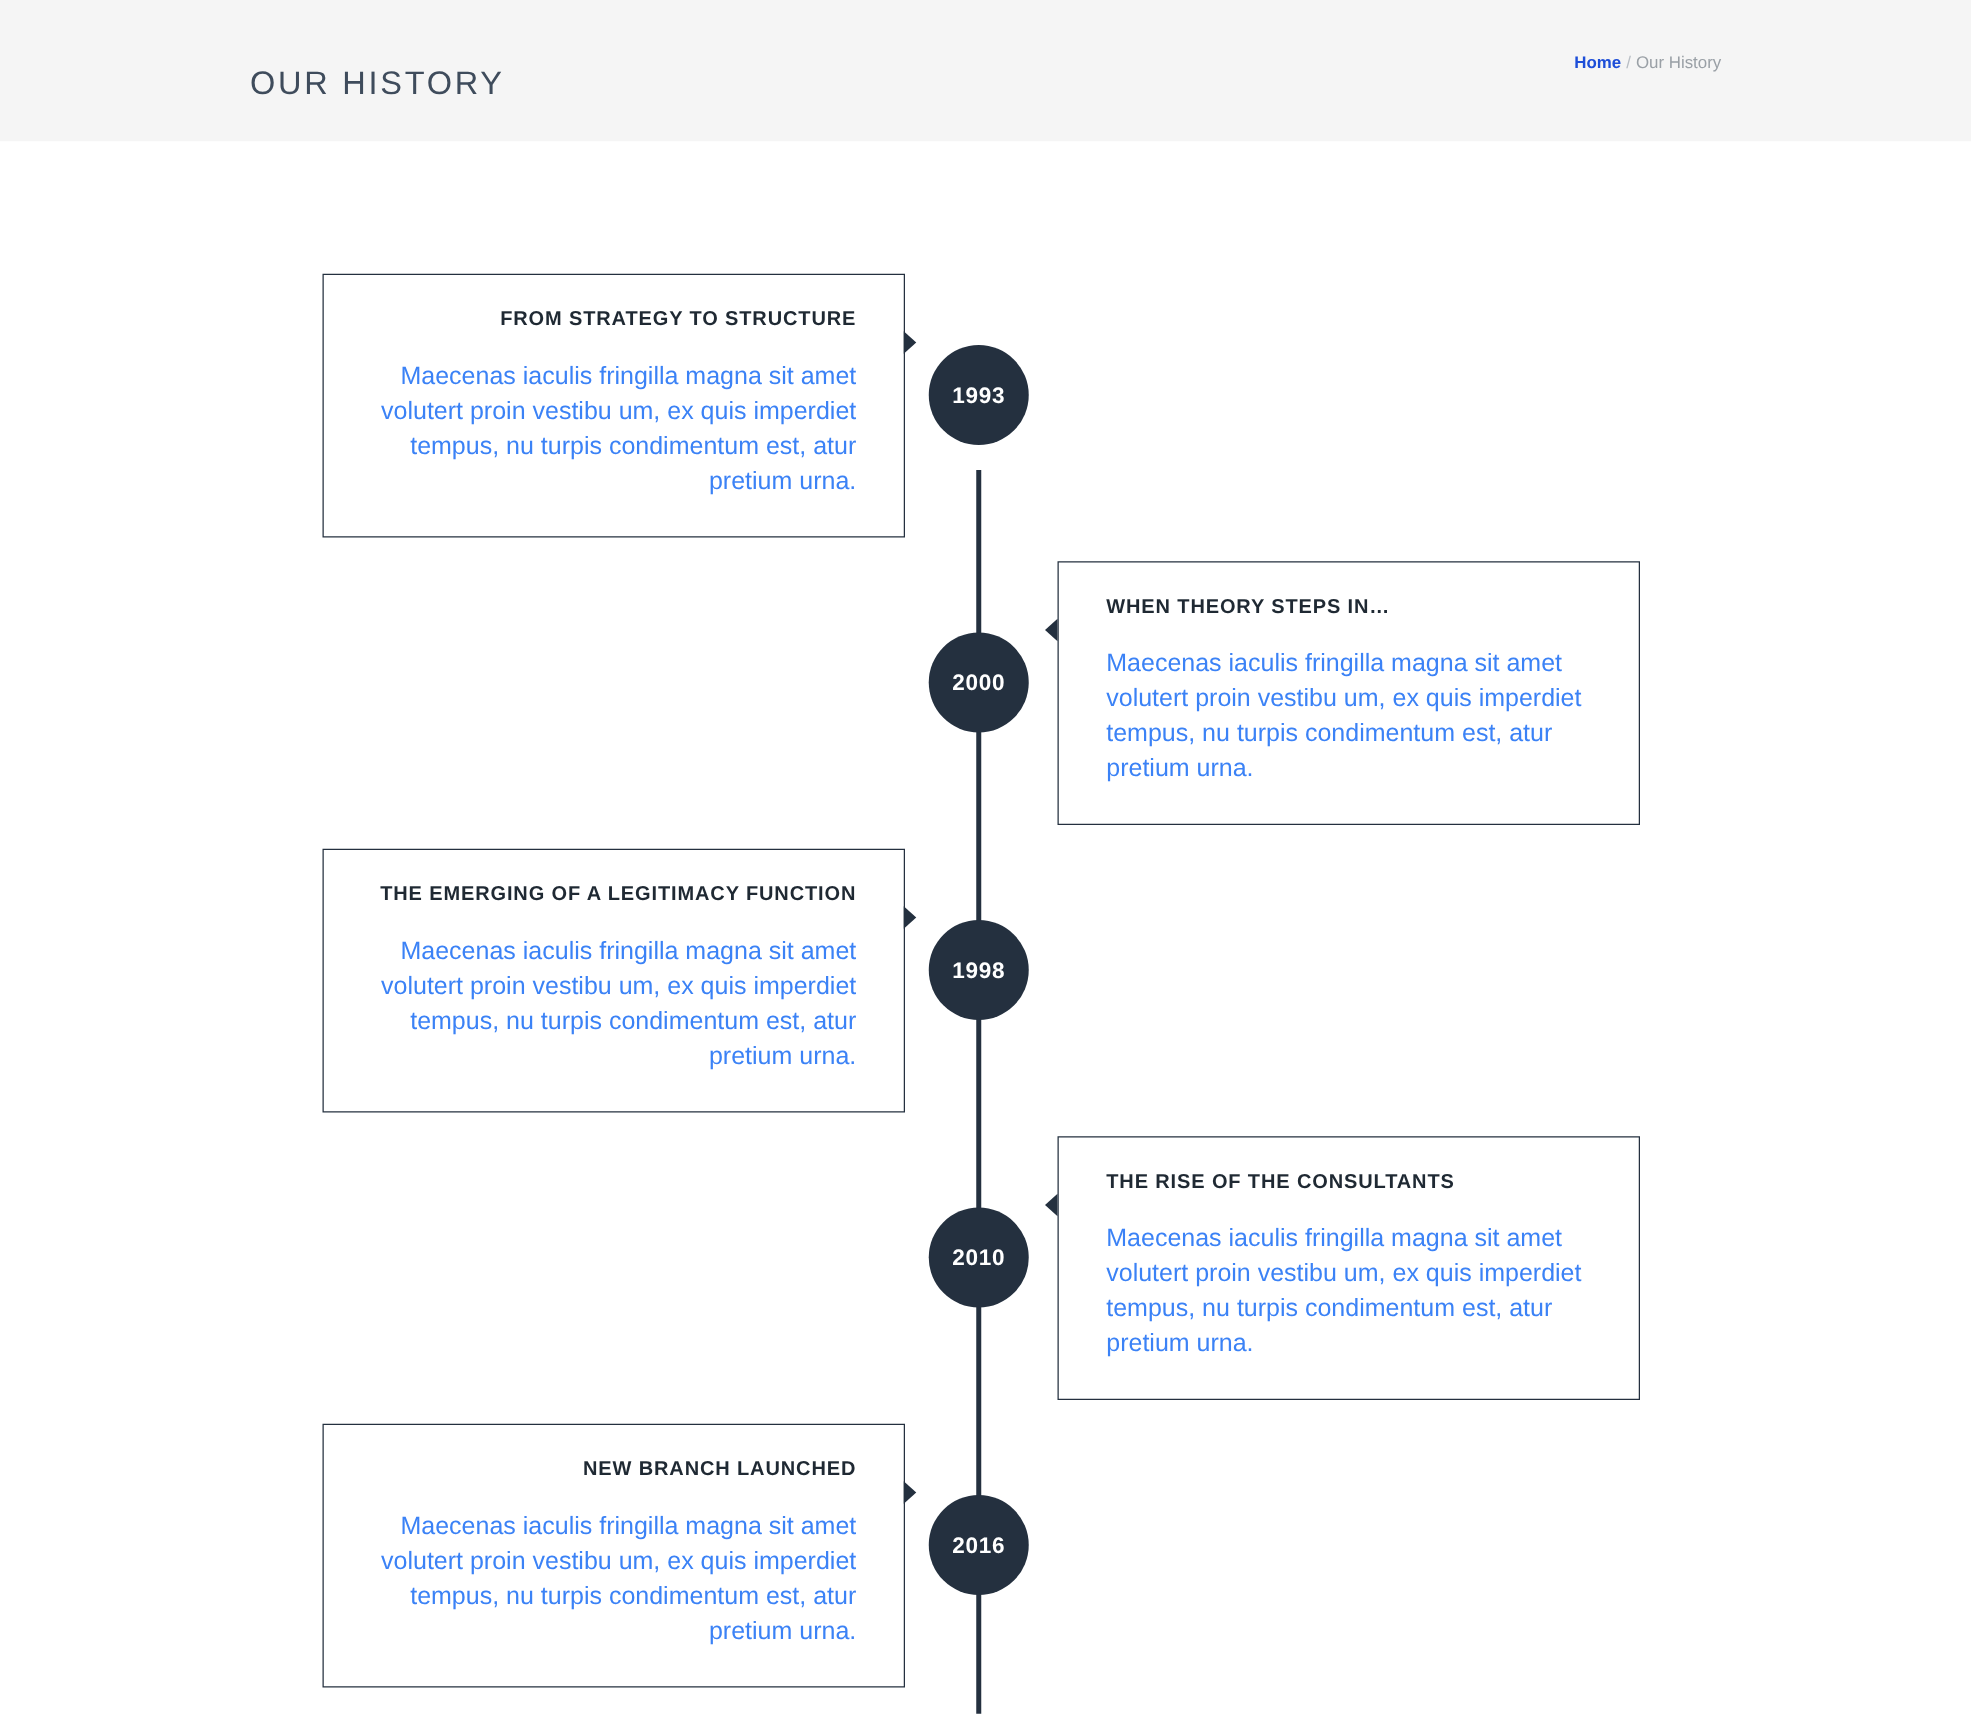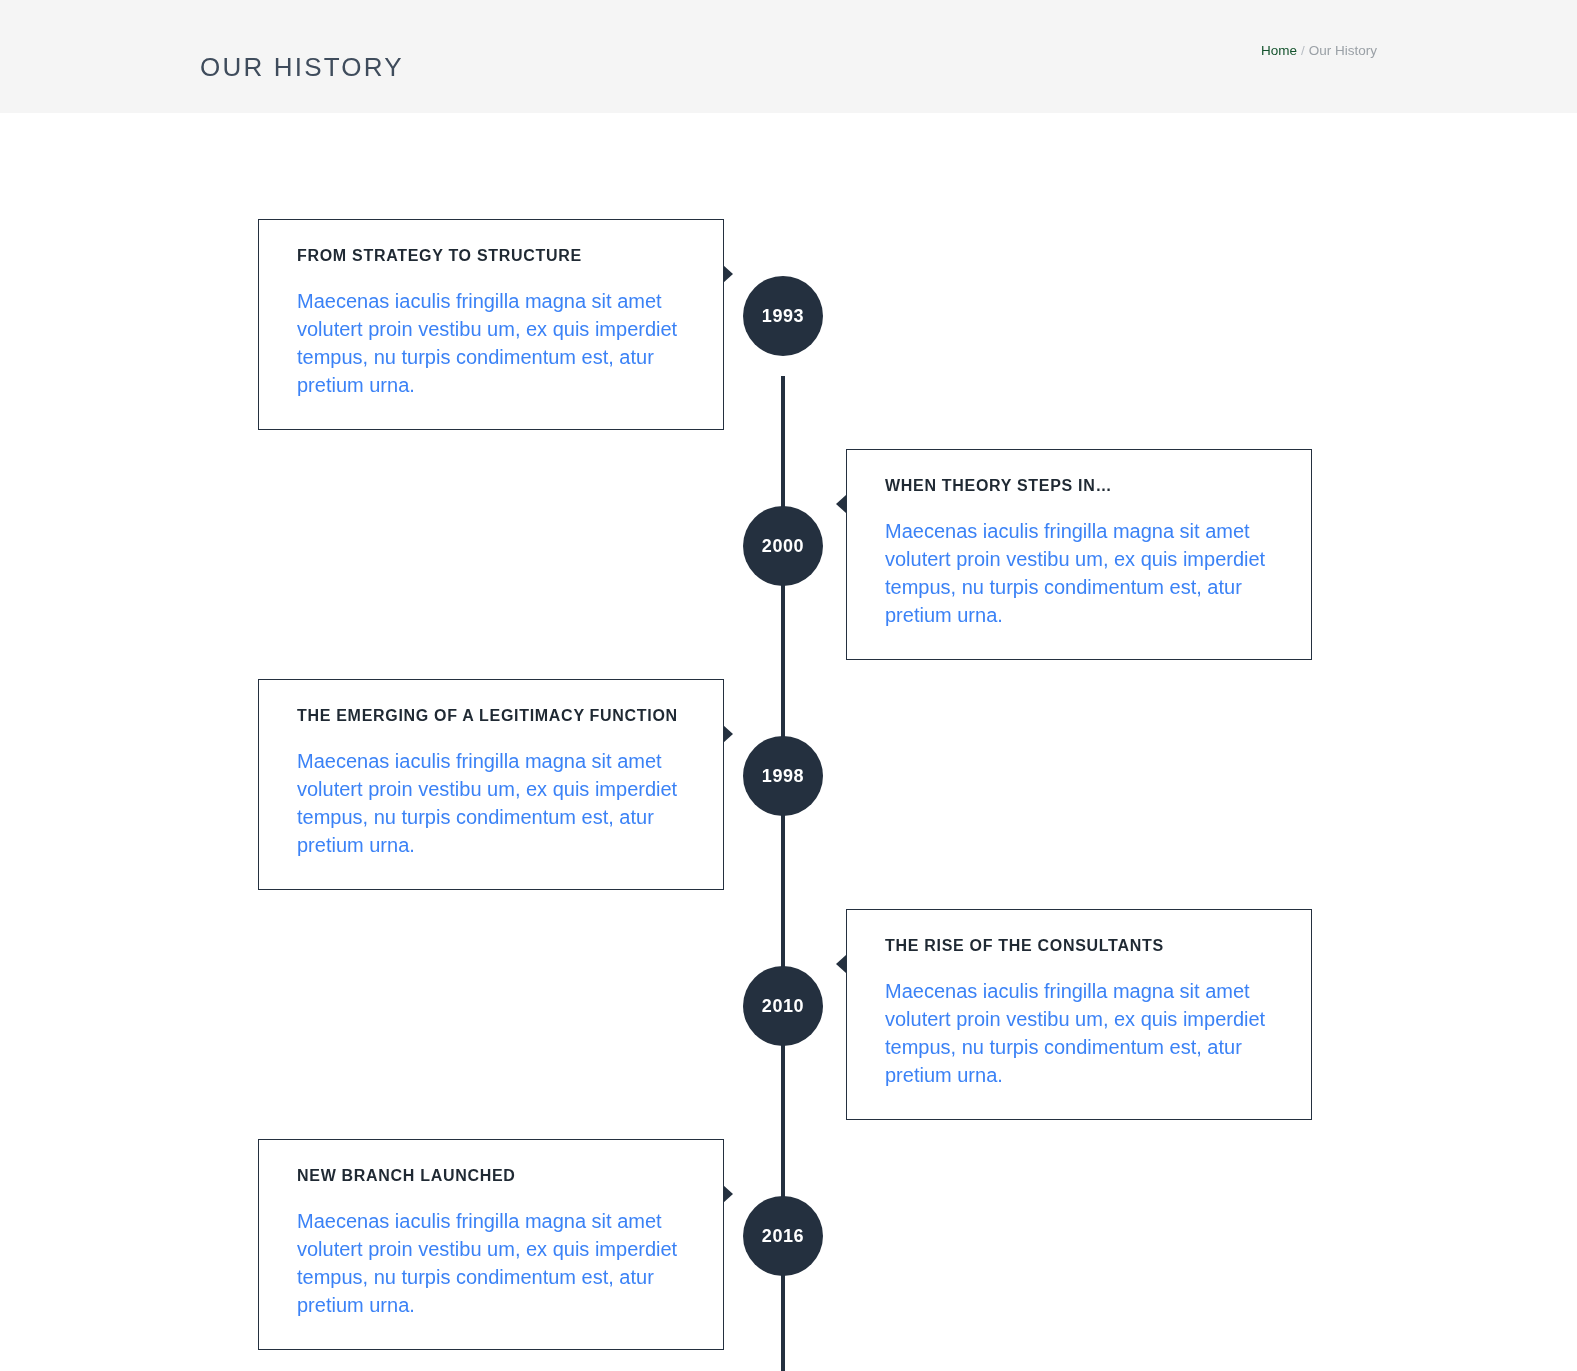--- a/index.html
+++ b/index.html
@@ -44,22 +44,22 @@
   .breadcrumb {
     position: absolute;
     right: 200px;
     top: 50px;
     transform: translateY(-50%);
     font-size: 13.5px;
     white-space: nowrap;
     color: #9aa0a6;
   }
   .breadcrumb .crumb-home {
-    color: #14532d;
-    font-weight: 400;
+    color: #1d4ed8;
+    font-weight: 700;
     text-decoration: none;
   }
   .breadcrumb .crumb-sep {
     color: #b9bec4;
     margin: 0 4px;
   }
   .breadcrumb .crumb-current {
     color: #9aa0a6;
     font-weight: 400;
   }
@@ -116,21 +116,21 @@
     top: 0;
     width: 466px;
     min-height: 162px;
     border: 1px solid #24303f;
     background: #ffffff;
     padding: 26px 38px 30px 38px;
     z-index: 2;
   }
   .tl-row.left .tl-card {
     left: 258px;
-    text-align: left;
+    text-align: right;
   }
   .tl-row.right .tl-card {
     left: 846px;
     text-align: left;
   }
 
   .tl-card-title {
     font-size: 16px;
     font-weight: 700;
     letter-spacing: 0.7px;

